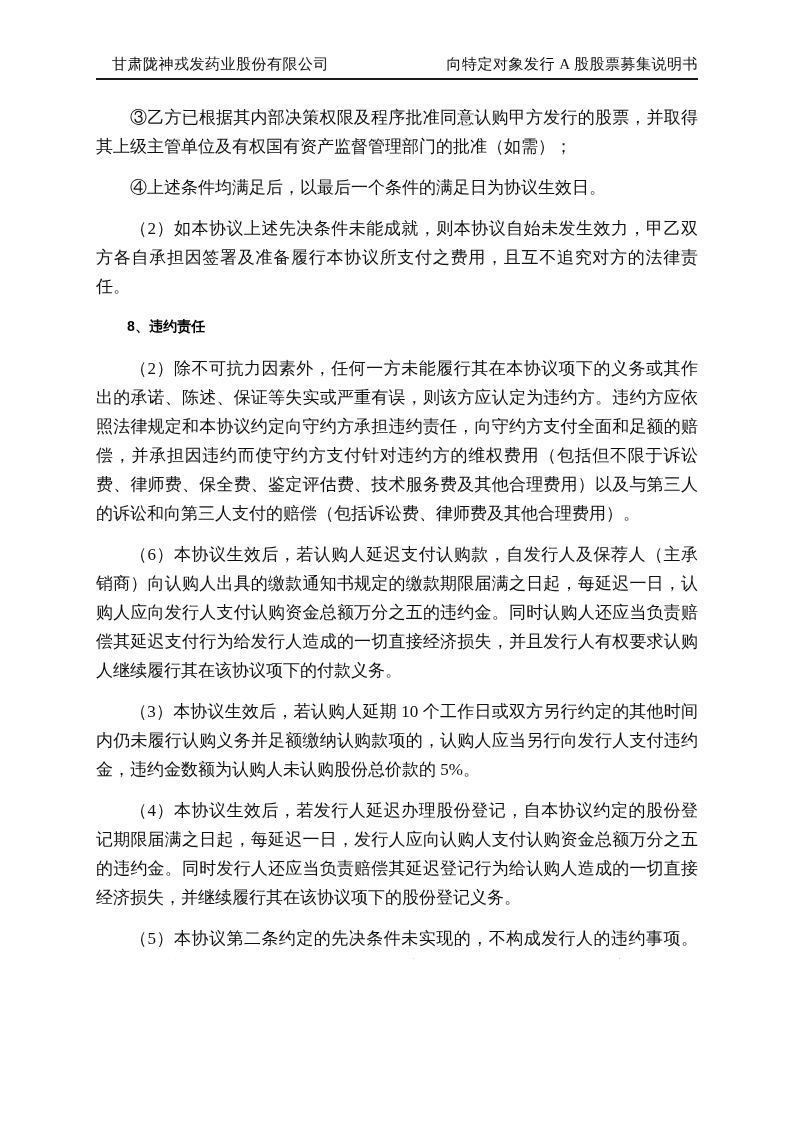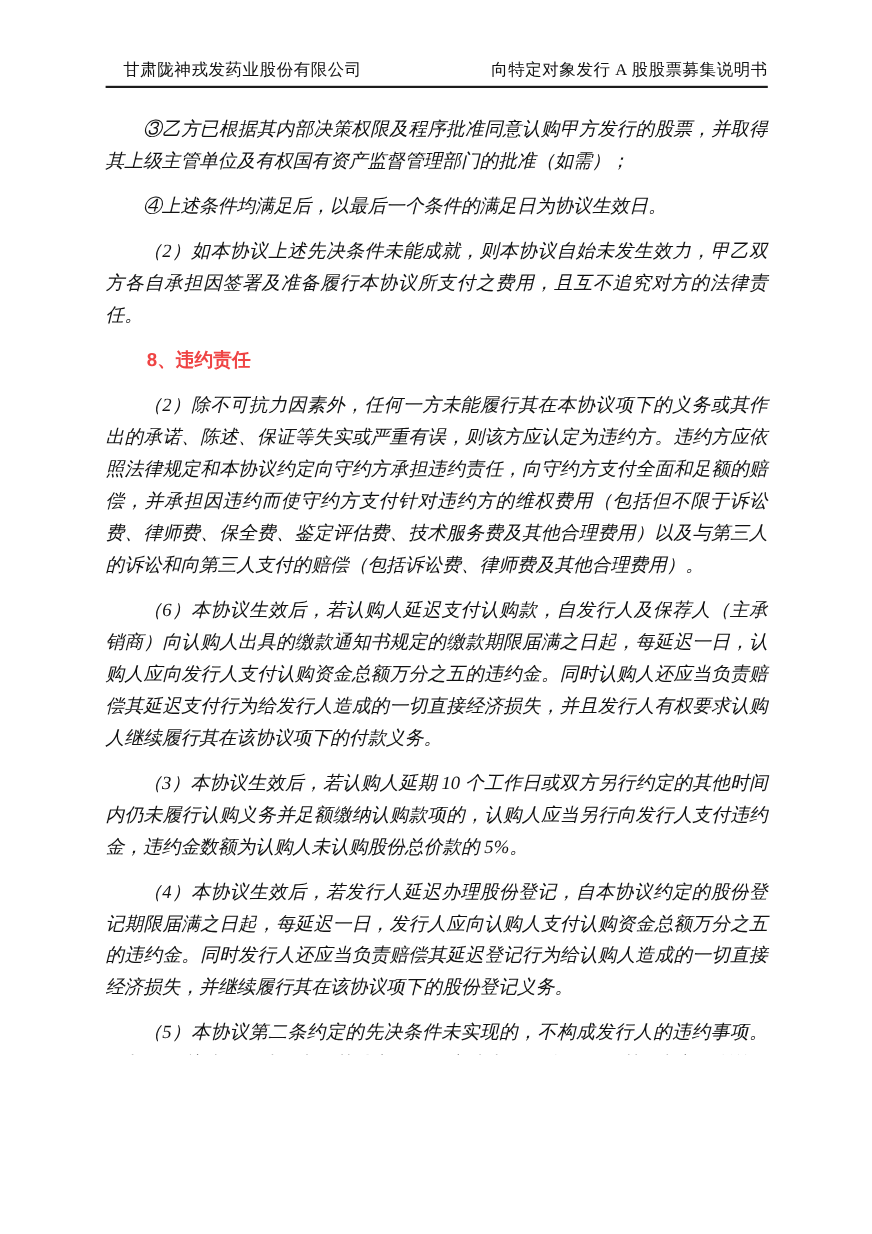--- a/index.html
+++ b/index.html
@@ -48,34 +48,33 @@
     left: 96px;
     top: 103px;
     width: 602px;
     font-size: 17px;
     line-height: 29px;
     text-align: justify;
   }
   .para {
     margin: 0 0 12px 0;
     text-indent: 2em;
-    font-style: italic;
   }
   .para-continues {
     text-align-last: justify;
     margin-bottom: 10px;
   }
   .heading {
     margin: 0 0 12px 0;
-    font-family: Liberation Sans, sans-serif;
+    font-family: Liberation Mono, monospace;
     font-weight: bold;
-    font-size: 17px;
+    font-size: 14px;
     line-height: 29px;
     text-indent: 2.2em;
-    color: #ef4444;
+    color: #000000;
   }
   
   .doc-footer {
     position: absolute;
     left: 0;
     right: 0;
     top: 1038px;
     text-align: right;
     font-size: 16px;
     line-height: 17px;

